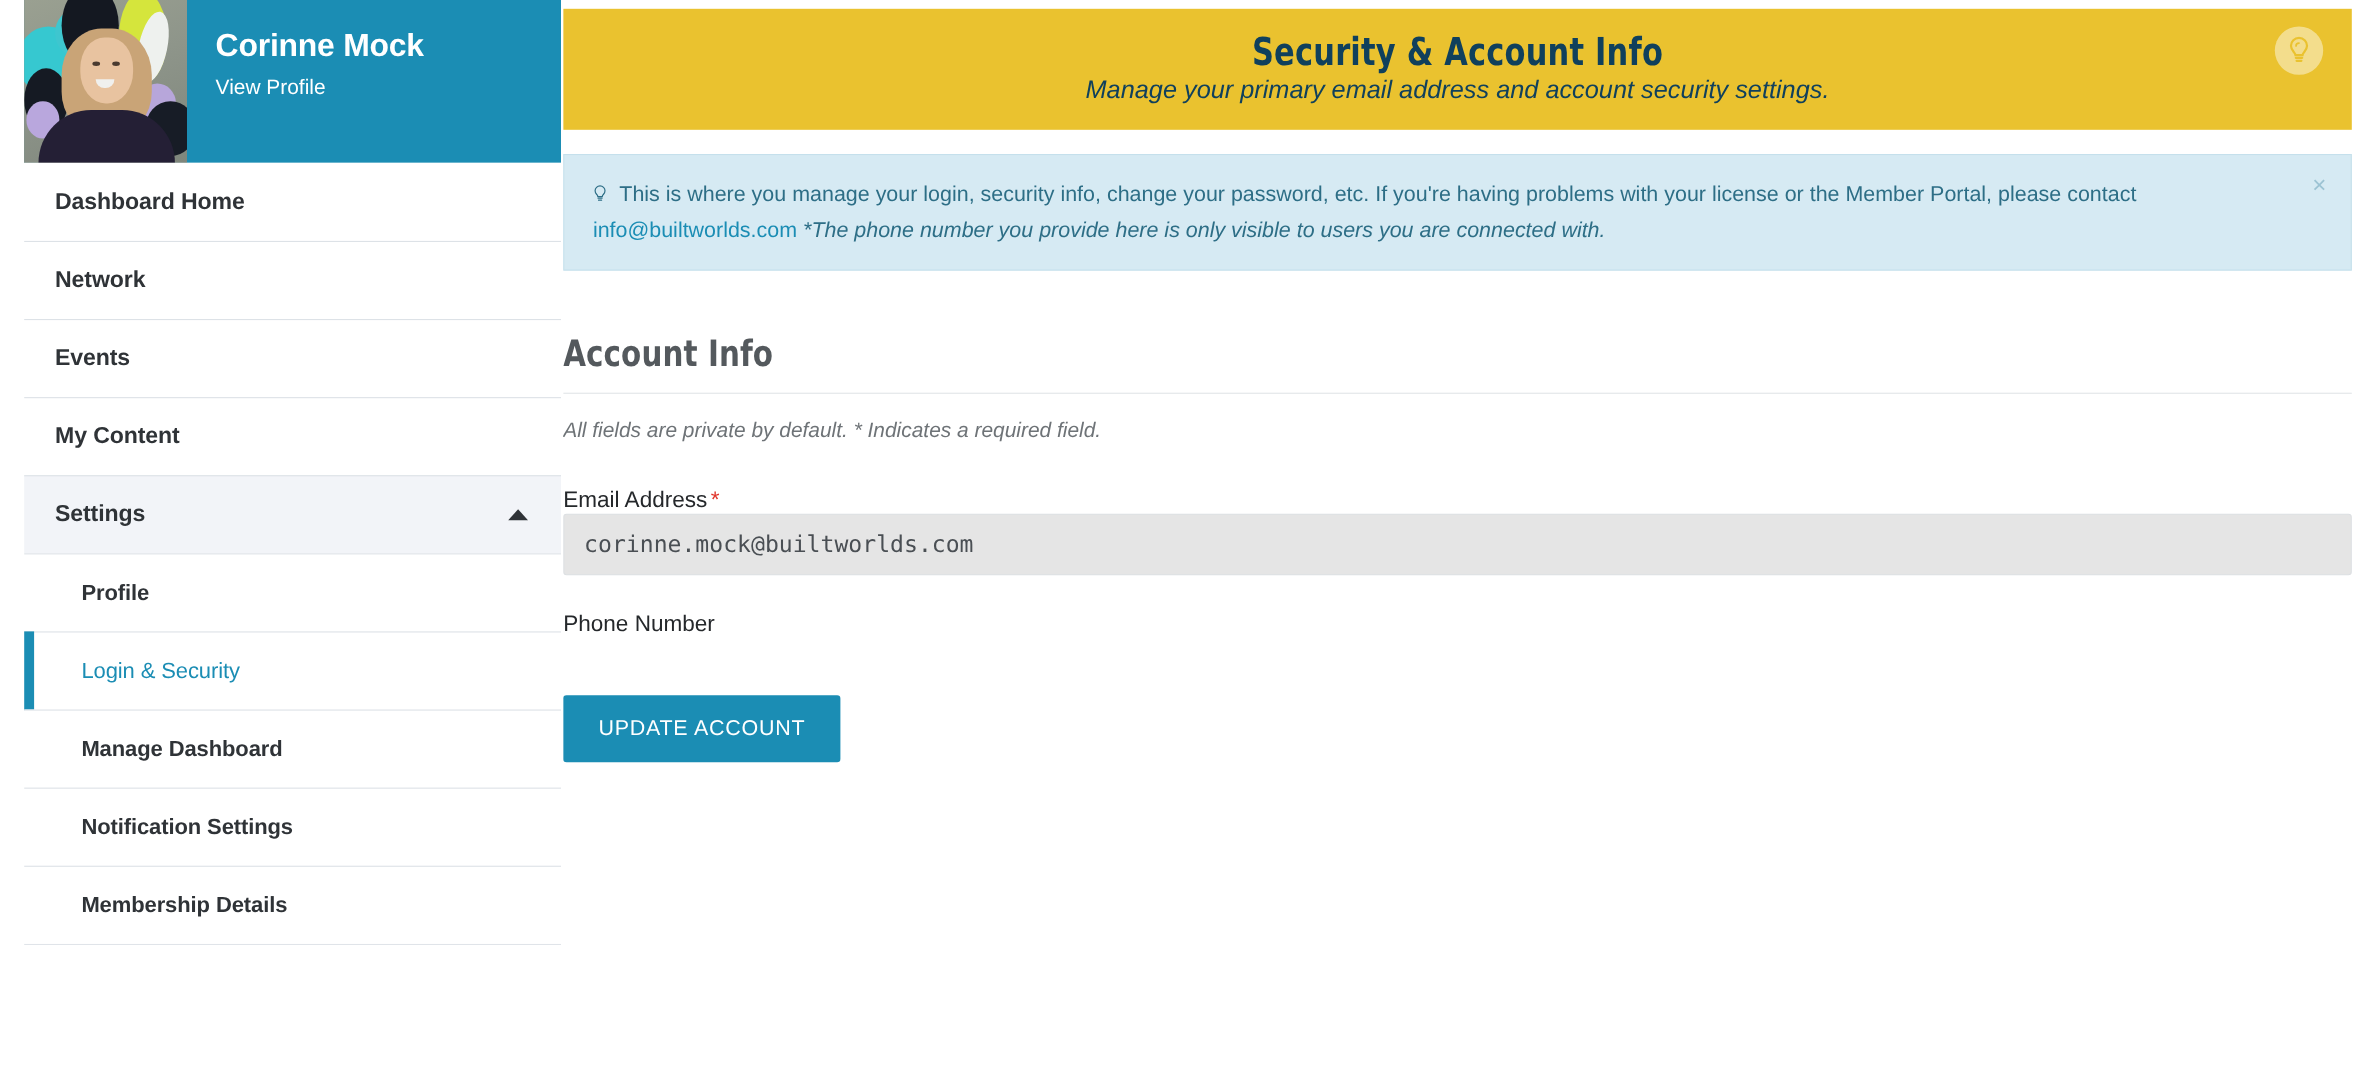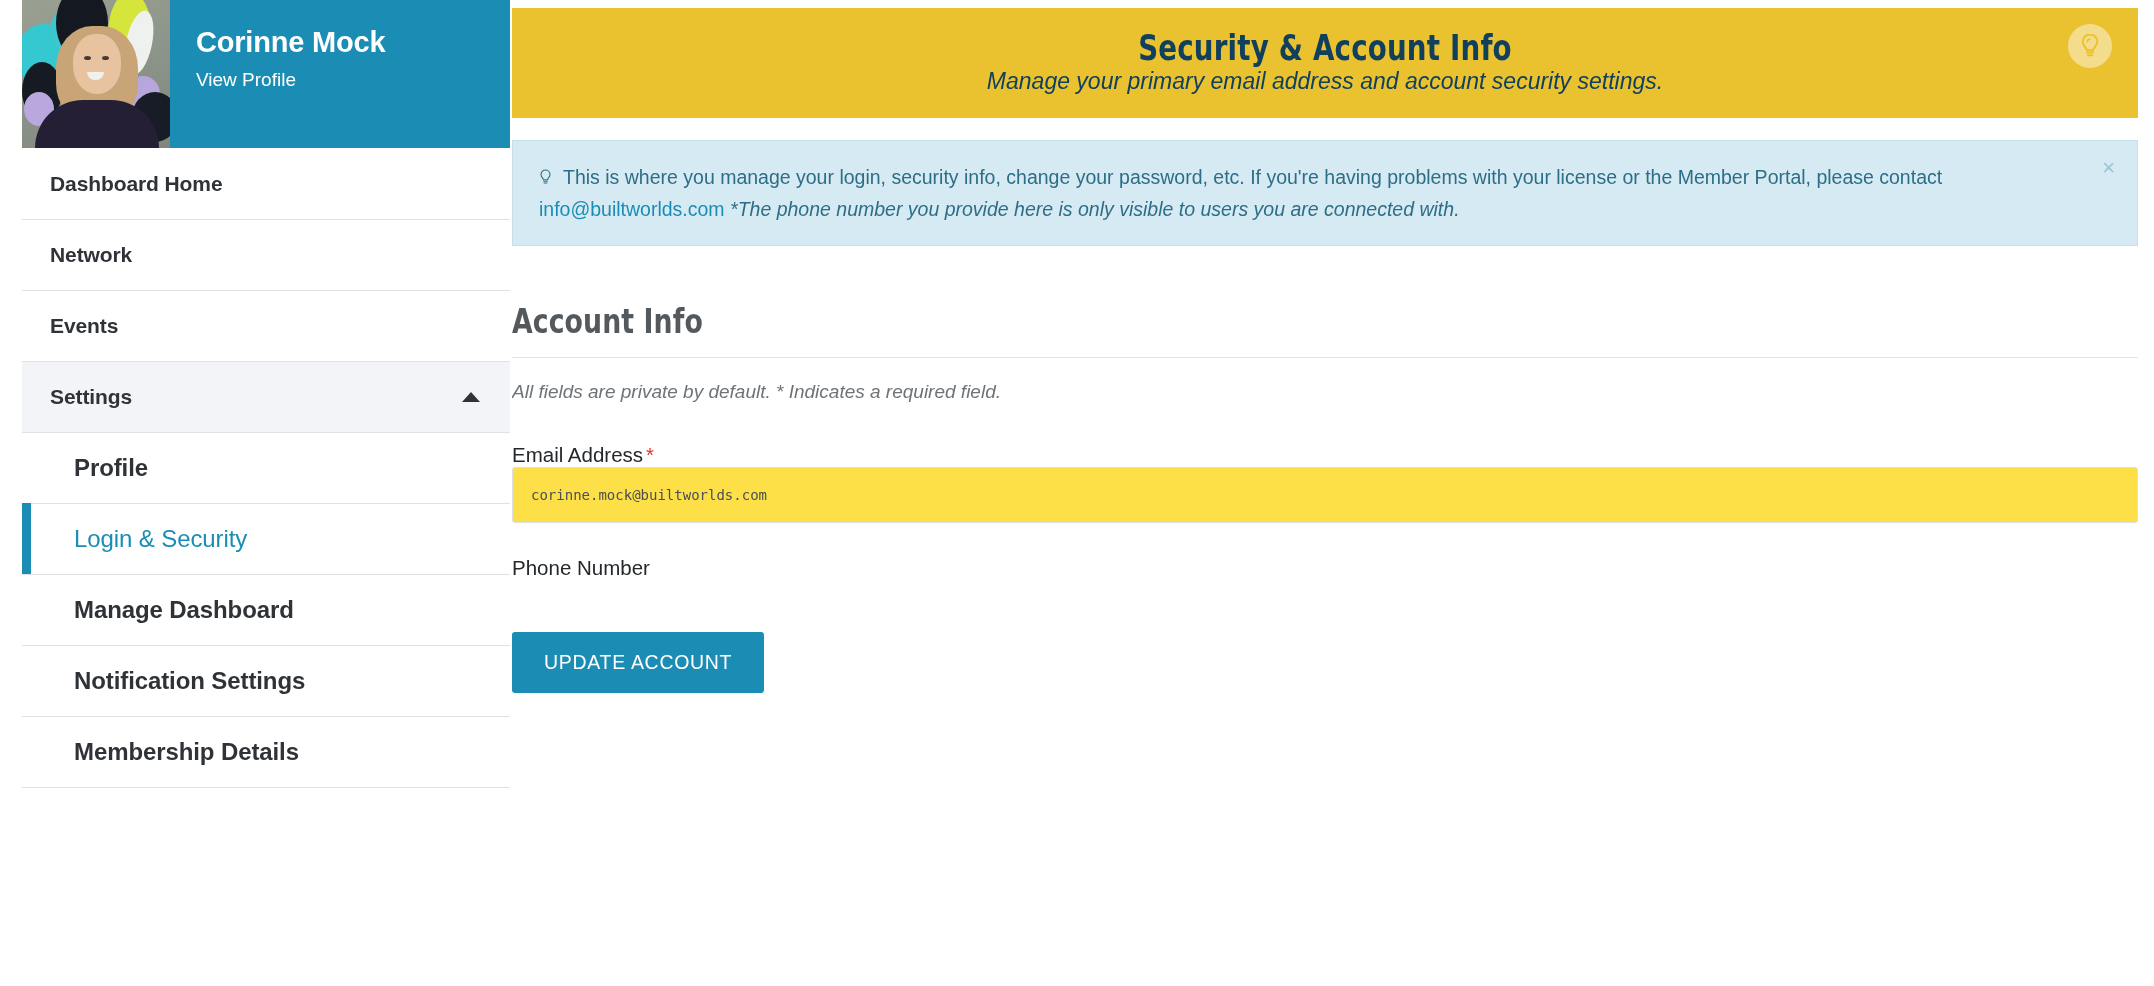--- a/index.html
+++ b/index.html
@@ -102,21 +102,21 @@
   .nav-label {
     font-size: 21px;
     font-weight: bold;
     color: #2f3337;
     letter-spacing: -0.1px;
   }
 
   .nav-item.expanded { background: #f2f4f8; }
 
   .nav-item.sub { padding-left: 52px; }
-  .nav-item.sub .nav-label { font-size: 24px; }
+  .nav-item.sub .nav-label { font-size: 20px; }
 
   .nav-item.active .nav-label {
     color: #1b8db4;
     font-weight: normal;
   }
   .accent-bar {
     position: absolute;
     left: 0; top: -1px; bottom: -1px;
     width: 9px;
     background: #1b8db4;
@@ -235,24 +235,24 @@
     margin-bottom: 12px;
   }
   .req { color: #e0352b; margin-left: 3px; }
 
   .text-input {
     display: block;
     width: 100%;
     height: 56px;
     border: 1px solid #dcdfe2;
     border-radius: 3px;
-    background: #fde047;
+    background: #e5e5e5;
     padding: 0 18px;
     font-family: "DejaVu Sans Mono", "Liberation Mono", monospace;
-    font-size: 14px;
+    font-size: 21px;
     color: #4a4f54;
     outline: none;
   }
   .text-input::placeholder { color: #9aa0a6; }
 
   .field.phone { margin-top: 33px; }
 
   .submit-btn {
     margin-top: 52px;
     background: #1b8db4;
@@ -306,20 +306,23 @@
 
       <div class="nav-item">
         <span class="nav-label">Network</span>
       </div>
 
       <div class="nav-item">
         <span class="nav-label">Events</span>
       </div>
 
 
+      <div class="nav-item">
+        <span class="nav-label">My Content</span>
+      </div>
 
 
       <div class="nav-item expanded">
         <span class="nav-label">Settings</span>
         <span class="caret up"></span>
       </div>
 
       <div class="nav-item sub">
         <span class="nav-label">Profile</span>
       </div>

